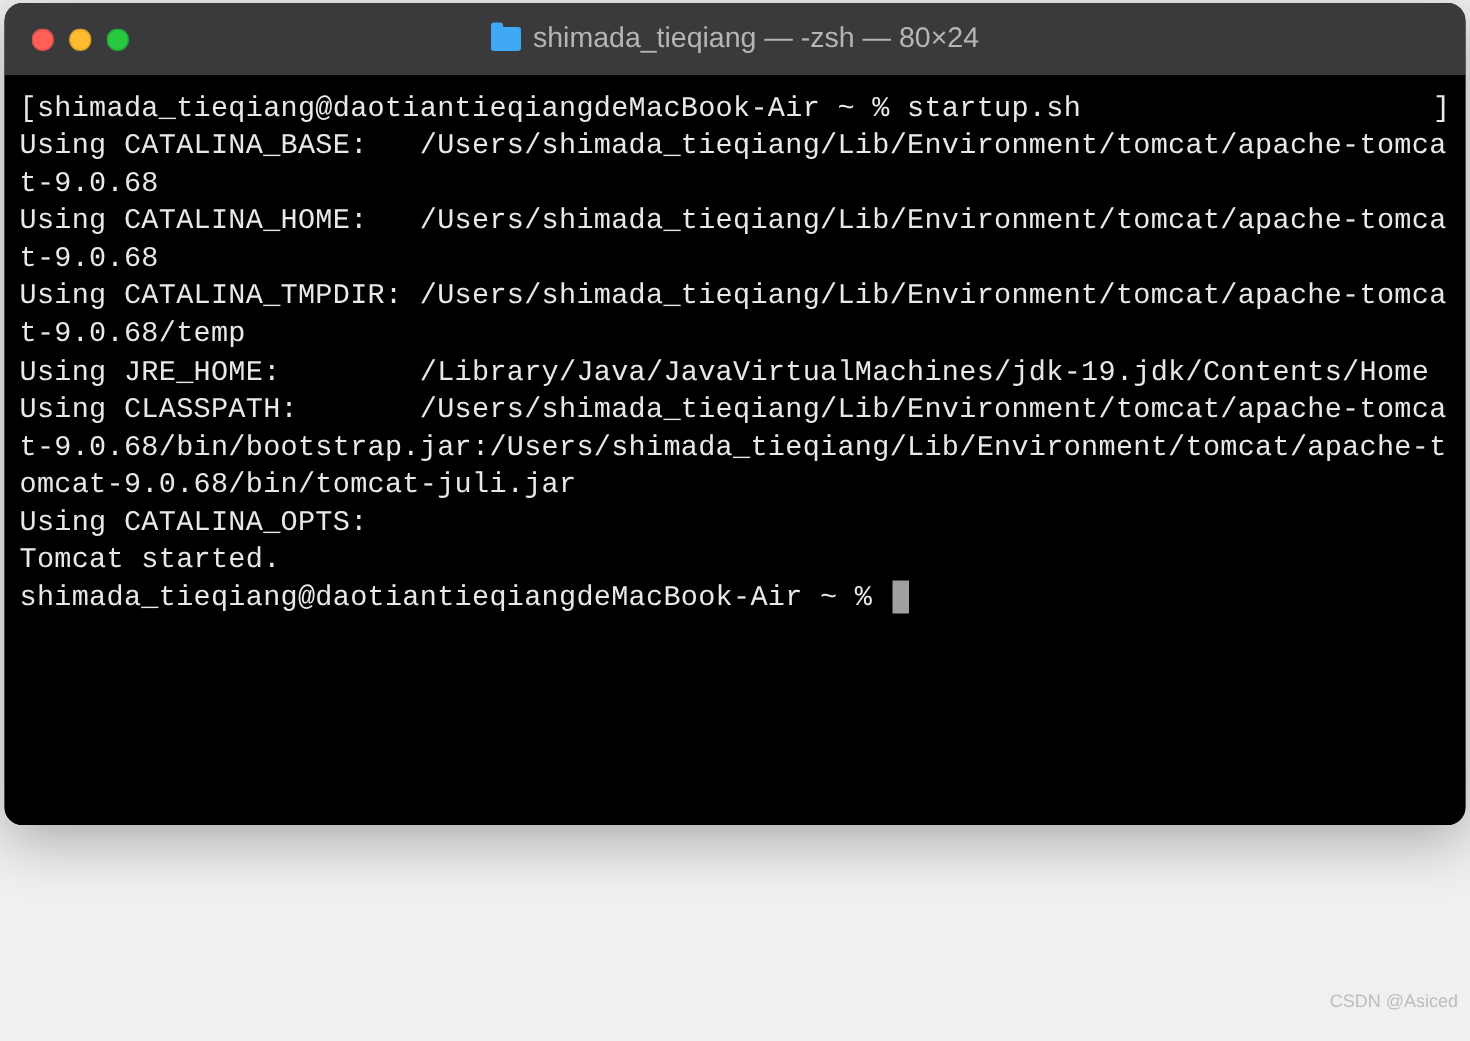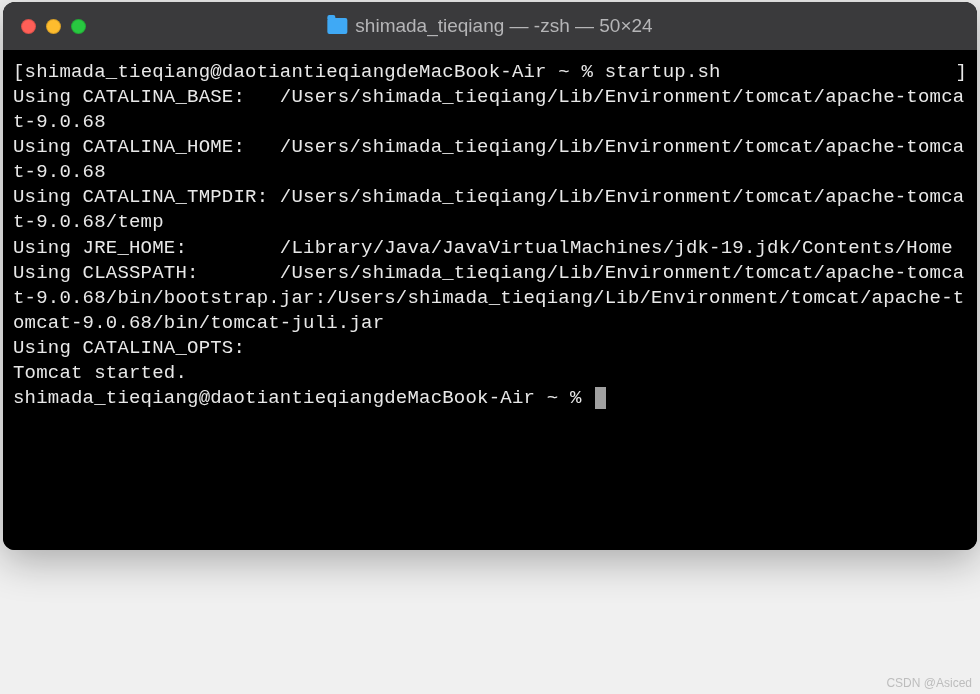--- a/index.html
+++ b/index.html
@@ -95,40 +95,40 @@
     .cursor {
       display: inline-block;
       width: 11px;
       height: 22px;
       background: #a0a0a0;
       vertical-align: text-bottom;
       margin-left: 2px;
     }
     .watermark {
       position: fixed;
-      bottom: 4px;
+      bottom: 20px;
       right: 8px;
       font-size: 12px;
       color: #bdbdbd;
       font-family: Arial, sans-serif;
     }
   </style>
 </head>
 <body>
 
 <div class="terminal-window">
   <div class="titlebar">
     <div class="traffic-lights">
       <div class="traffic-light tl-close"></div>
       <div class="traffic-light tl-min"></div>
       <div class="traffic-light tl-max"></div>
     </div>
     <div class="title-content">
       <span class="folder-icon"></span>
-      <span>shimada_tieqiang — -zsh — 50×24</span>
+      <span>shimada_tieqiang — -zsh — 80×24</span>
     </div>
   </div>
   <div class="terminal-body"><div class="prompt-line1"><span><span>[</span><span>shimada_tieqiang@daotiantieqiangdeMacBook-Air ~ % </span><span>startup.sh</span></span><span>]</span></div><span>Using CATALINA_BASE:   /Users/shimada_tieqiang/Lib/Environment/tomcat/apache-tomcat-9.0.68
 Using CATALINA_HOME:   /Users/shimada_tieqiang/Lib/Environment/tomcat/apache-tomcat-9.0.68
 Using CATALINA_TMPDIR: /Users/shimada_tieqiang/Lib/Environment/tomcat/apache-tomcat-9.0.68/temp
 Using JRE_HOME:        /Library/Java/JavaVirtualMachines/jdk-19.jdk/Contents/Home
 Using CLASSPATH:       /Users/shimada_tieqiang/Lib/Environment/tomcat/apache-tomcat-9.0.68/bin/bootstrap.jar:/Users/shimada_tieqiang/Lib/Environment/tomcat/apache-tomcat-9.0.68/bin/tomcat-juli.jar
 Using CATALINA_OPTS:
 Tomcat started.</span>
 <span>shimada_tieqiang@daotiantieqiangdeMacBook-Air ~ % </span><span class="cursor"></span></div>

